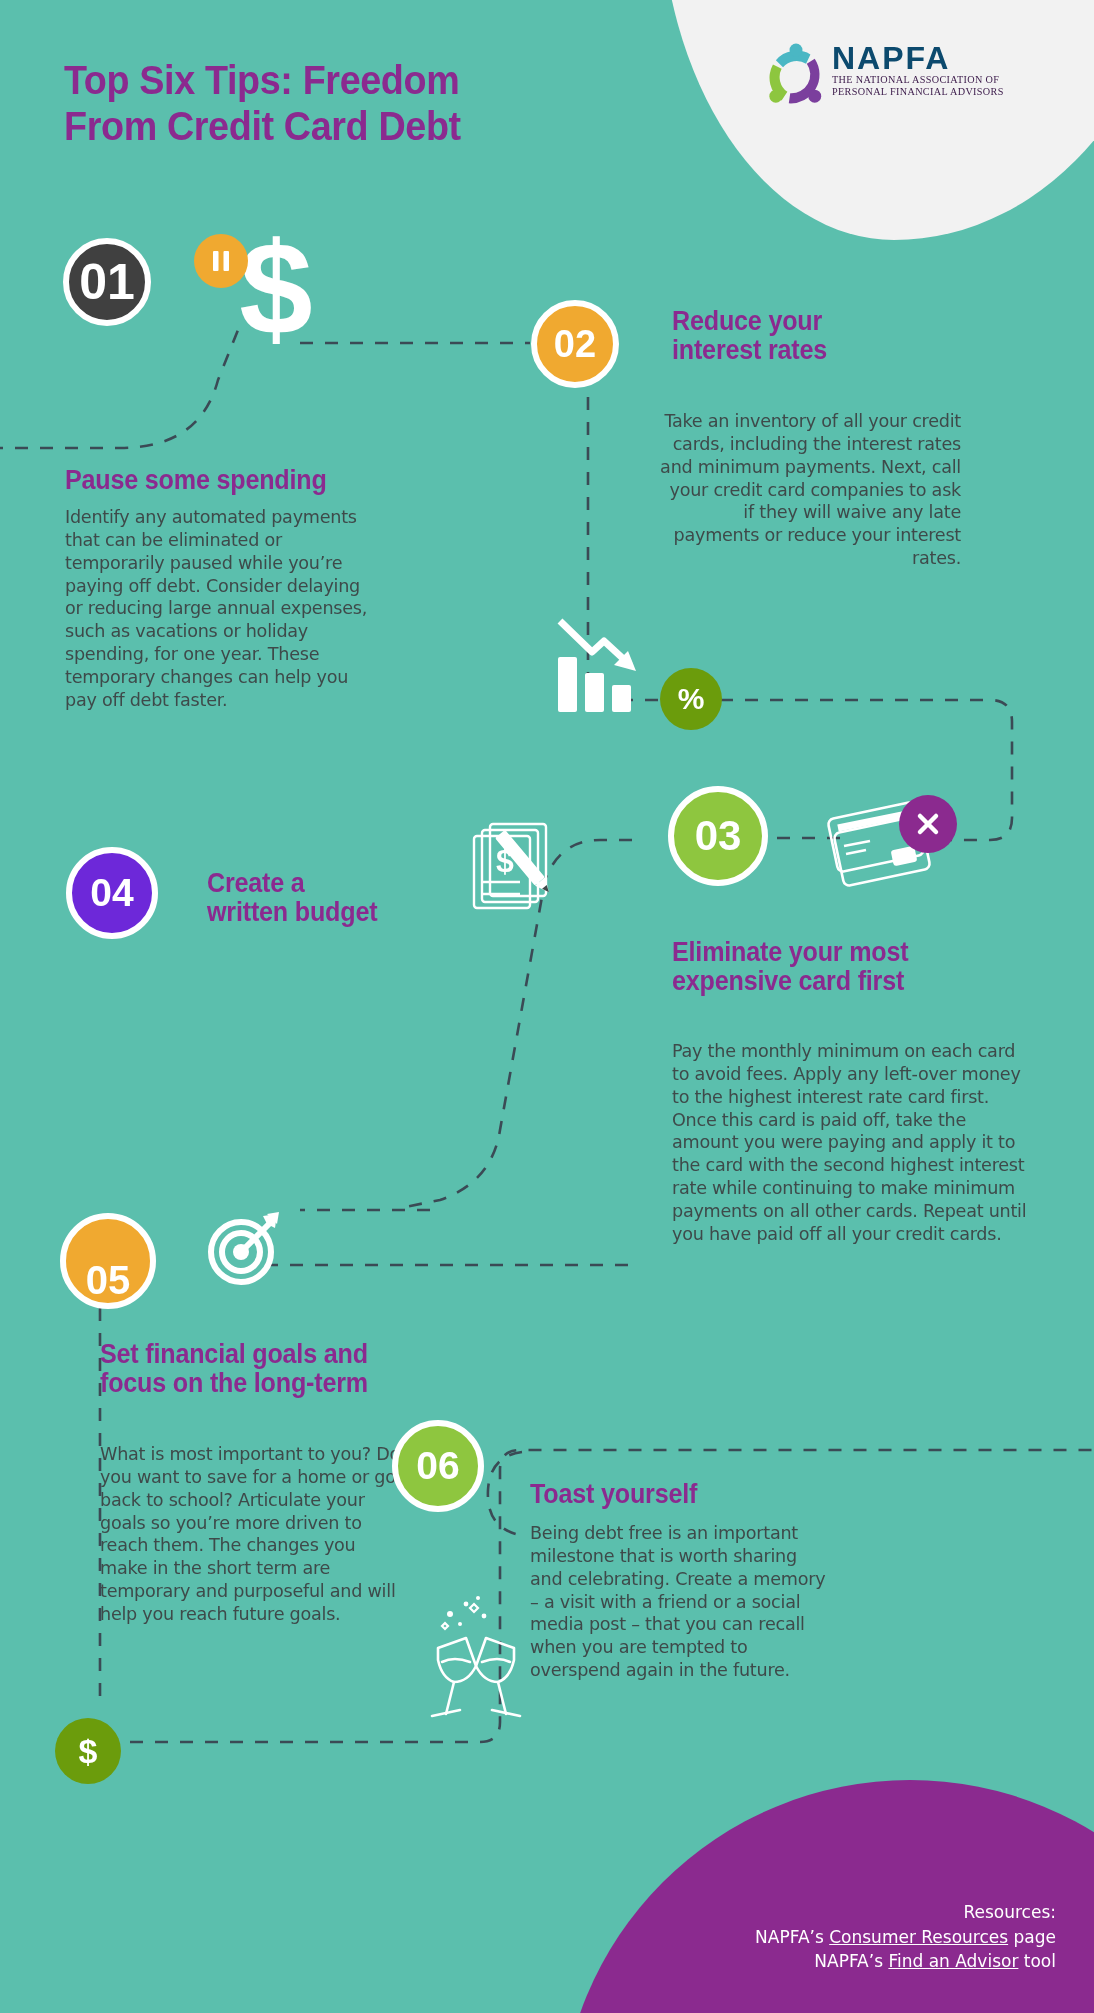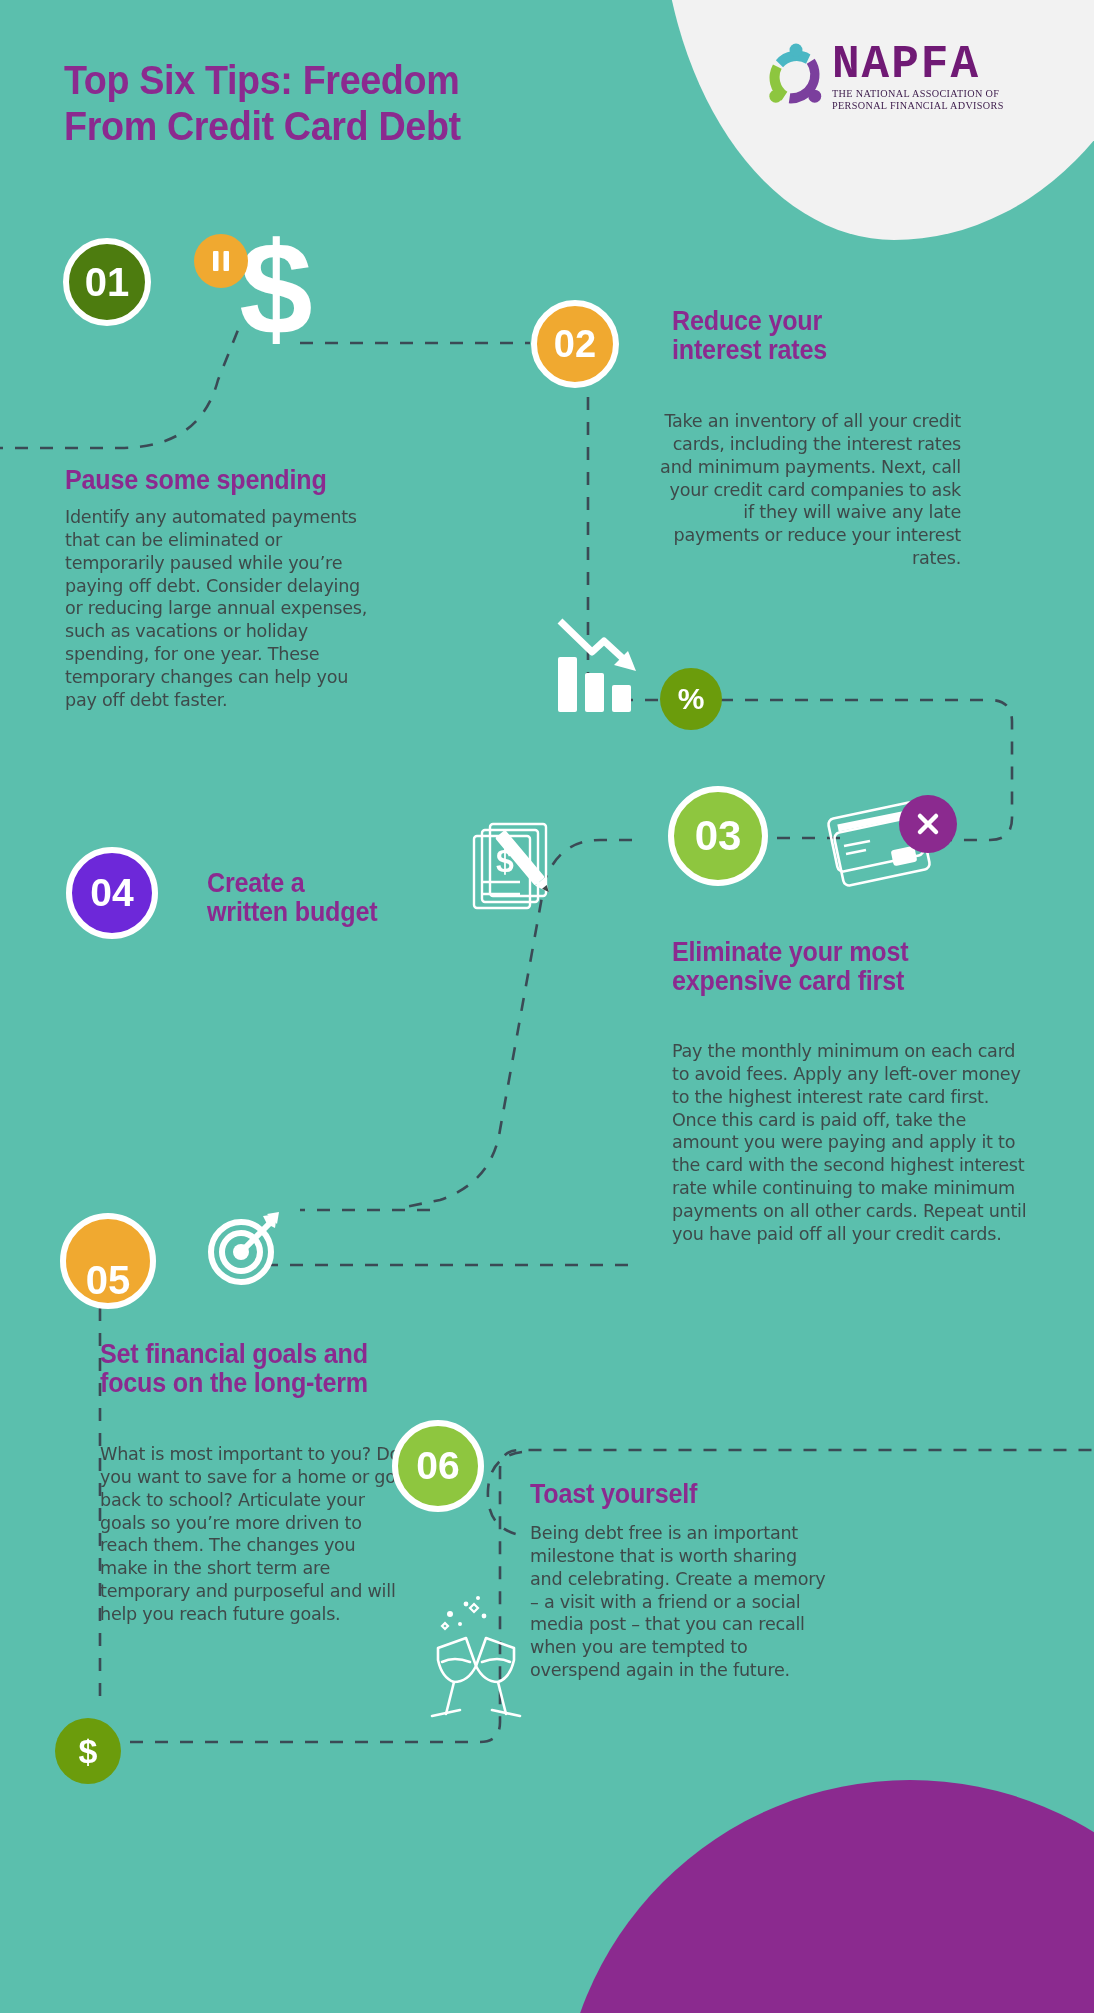--- a/index.html
+++ b/index.html
@@ -50,24 +50,24 @@
   .logo {
     position: absolute;
     left: 760px;
     top: 40px;
     width: 265px;
     height: 72px;
   }
   .logo-mark { position: absolute; left: 0; top: 0; width: 72px; height: 72px; }
   .logo-text { position: absolute; left: 72px; top: 2px; }
   .logo-name {
-    font-family: Liberation Mono, monospace;
-    font-size: 46px;
-    font-weight: bold;
-    color: #701a75;
+    font-family: Liberation Sans, sans-serif;
+    font-size: 32px;
+    font-weight: bold;
+    color: #0c4a6e;
     letter-spacing: 2px;
     line-height: 1;
   }
   .logo-sub1, .logo-sub2 {
     font-family: "Liberation Serif", serif;
     font-size: 10.2px;
     color: #3b1a4a;
     letter-spacing: 0.35px;
     line-height: 1.22;
     white-space: nowrap;
@@ -198,21 +198,21 @@
       <path d="M 265 1265 L 640 1265"></path>
 
       <path d="M 100 1308 L 100 1700"></path>
 
       <path d="M 130 1742 L 480 1742 Q 500 1742 500 1722 L 500 1470 Q 500 1450 520 1450 L 1100 1450"></path>
 
       <path d="M 522 1452 Q 490 1456 488 1490 Q 486 1528 520 1535"></path>
     </g>
   </svg>
 
-  <div class="num-badge" style="left:63px; top:238px; width:88px; height:88px; background:#4d7c0f; font-size:40px;">
+  <div class="num-badge" style="left:63px; top:238px; width:88px; height:88px; background:#404040; font-size:50px;">
     <span>01</span>
   </div>
 
   <div class="icon-wrap" style="left:236px; top:222px; width:80px; height:130px;">
     <svg viewBox="0 0 80 130" width="80" height="130">
       <text x="40" y="112" font-family="Liberation Sans, sans-serif" font-size="132" font-weight="bold" fill="#ffffff" text-anchor="middle">$</text>
     </svg>
   </div>
   <div class="small-badge" style="left:194px; top:234px; width:54px; height:54px; background:#f0a930;">
     <svg width="20" height="24" viewBox="0 0 20 24">
@@ -361,14 +361,23 @@
         <path d="M22 36 l3 -3 l3 3 l-3 3 Z"></path>
       </g>
     </svg>
   </div>
 
   <div class="small-badge" style="left:55px; top:1718px; width:66px; height:66px; background:#6b9c0c; font-size:34px;">
     <span>$</span>
   </div>
 
   <div class="footer-circle"></div>
+  <div class="footer-text">
+    <div>Resources:</div>
+    <div>
+      <span>NAPFA’s </span><u>Consumer Resources</u><span> page</span>
+    </div>
+    <div>
+      <span>NAPFA’s </span><u>Find an Advisor</u><span> tool</span>
+    </div>
+  </div>
 
 </div>
 
 </body></html>

